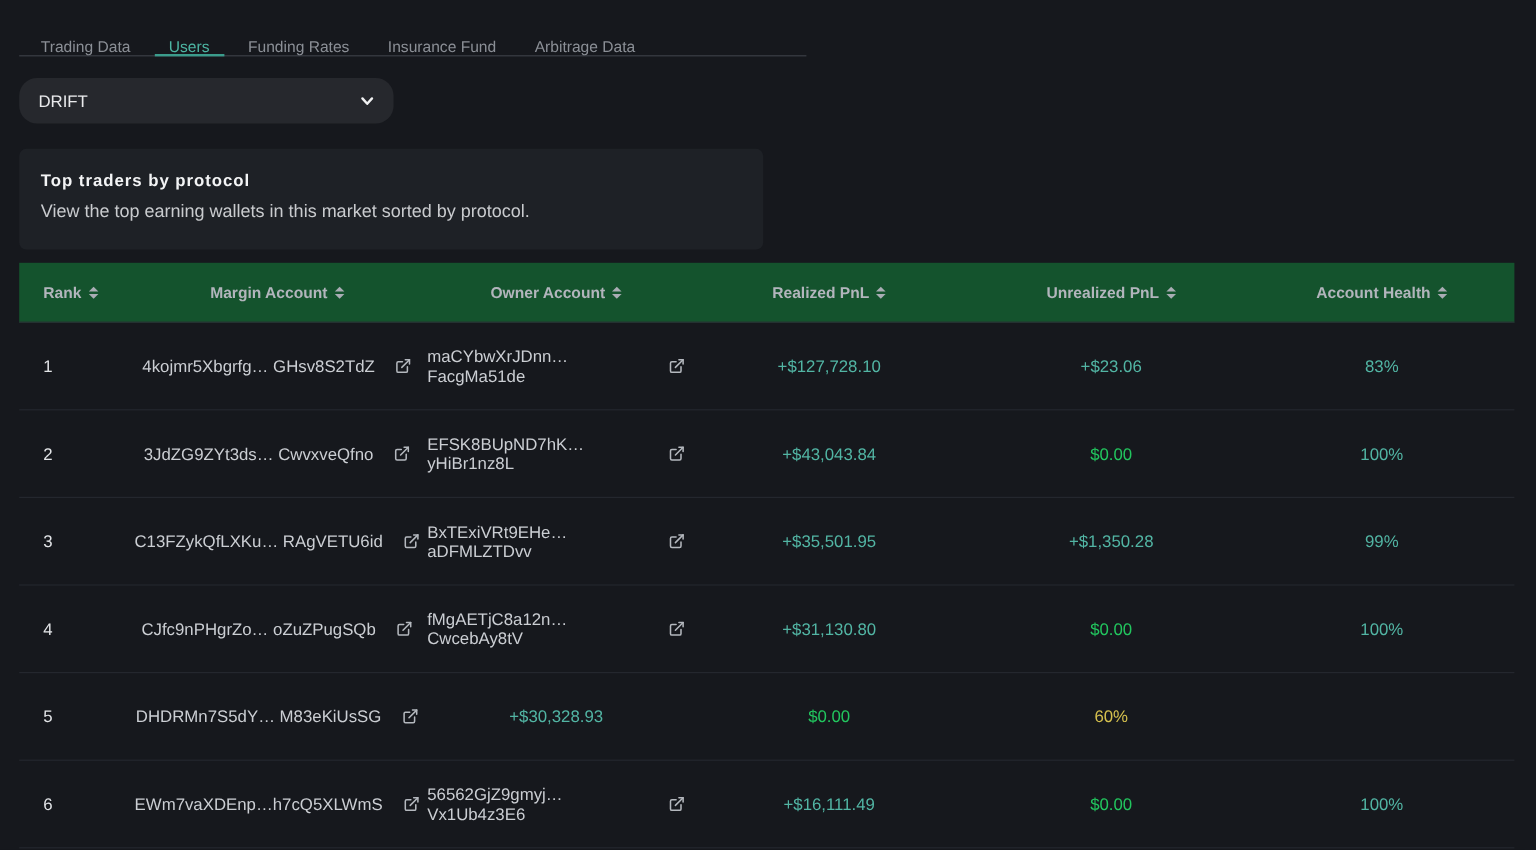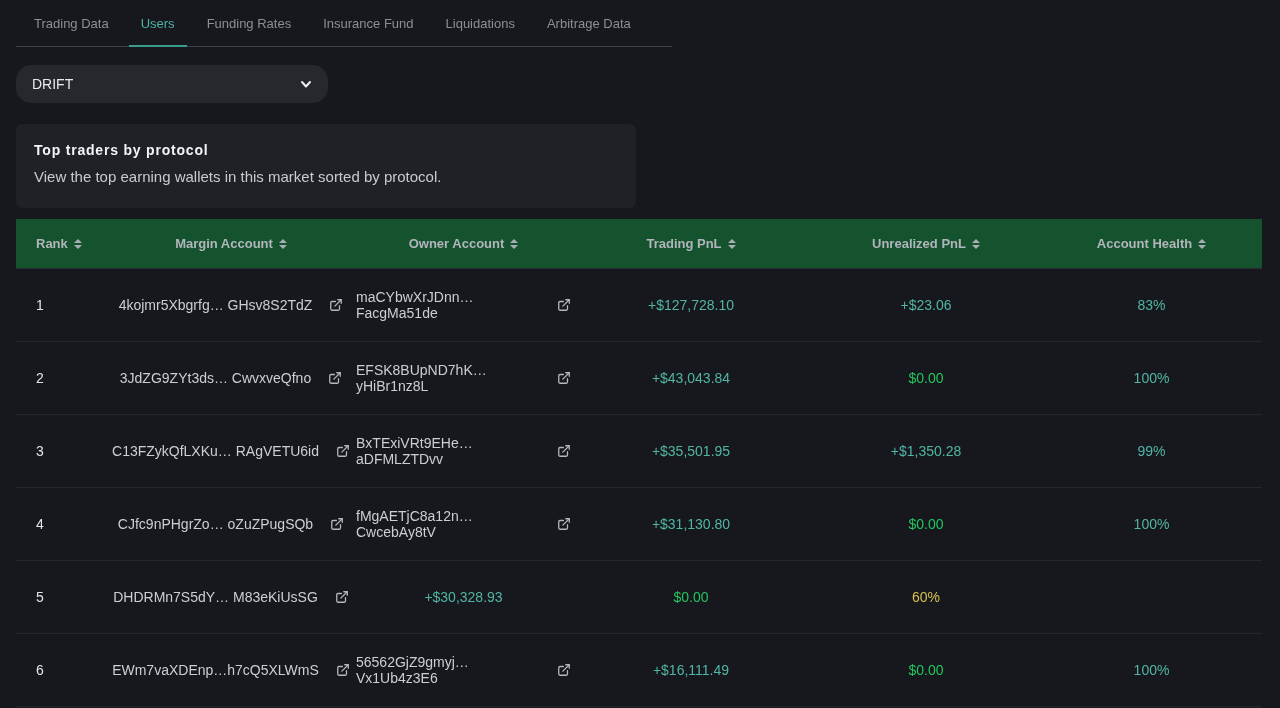--- a/index.html
+++ b/index.html
@@ -17,21 +17,21 @@
     height: 47px;
     display: flex;
     align-items: stretch;
     border-bottom: 1px solid #3b3f46;
     padding-left: 6px;
     gap: 8px;
   }
   .tab {
     position: relative;
     display: flex;
-    align-items: center;
+    align-items: flex-end;
     padding: 0 12px;
     font-size: 13px;
     color: #8b8f96;
     cursor: pointer;
     white-space: nowrap;
   }
   .tab.active { color: #4db5a3; }
   .tab .underline { display: none; }
   .tab.active .underline {
     display: block;
@@ -136,24 +136,20 @@
   </div>
     <div class="tab">
     <span>Funding Rates</span>
 
   </div>
     <div class="tab">
     <span>Insurance Fund</span>
 
   </div>
     <div class="tab">
-    <span>Liquidations</span>
-
-  </div>
-    <div class="tab">
     <span>Arbitrage Data</span>
 
   </div>
   </nav>
 
 <div class="dropdown">
   <span class="value">DRIFT</span>
   <span>
     <svg width="16" height="16" viewBox="0 0 16 16" fill="none" stroke="#f0f1f2" stroke-width="2" stroke-linecap="round" stroke-linejoin="round">
         <polyline points="4,6 8,10.5 12,6"></polyline>
@@ -183,21 +179,21 @@
         </span>
     </div>
     <div class="th">
       <span>Owner Account</span>
       <span class="sort">
           <span class="tri-up"></span>
           <span class="tri-down"></span>
         </span>
     </div>
     <div class="th">
-      <span>Trading PnL</span>
+      <span>Realized PnL</span>
       <span class="sort">
           <span class="tri-up"></span>
           <span class="tri-down"></span>
         </span>
     </div>
     <div class="th">
       <span>Unrealized PnL</span>
       <span class="sort">
           <span class="tri-up"></span>
           <span class="tri-down"></span>

